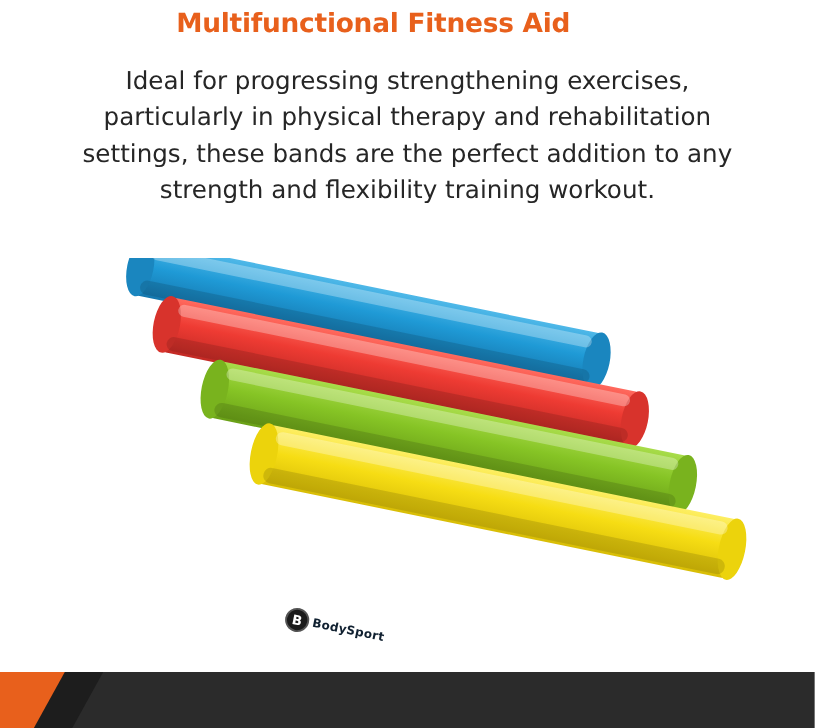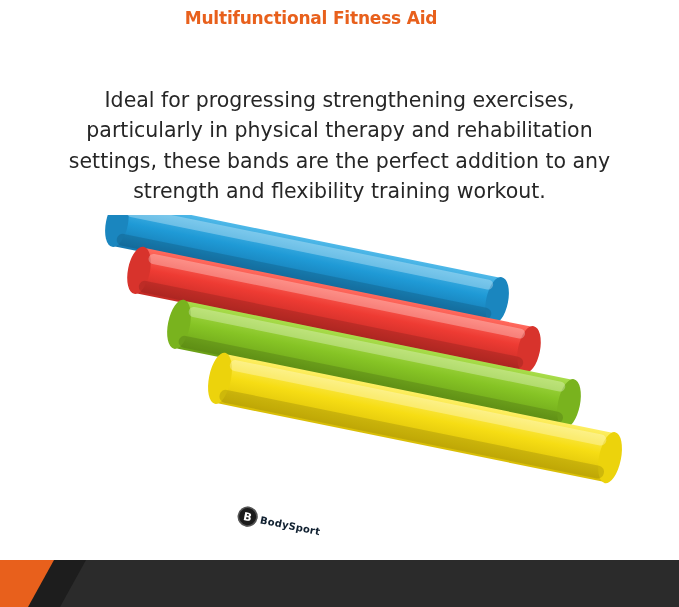--- a/index.html
+++ b/index.html
@@ -20,38 +20,37 @@
     height: 607px;
     background: #ffffff;
     box-sizing: border-box;
   }
   .headline {
     position: absolute;
     top: 8px;
     left: 0;
     width: 622px;
     text-align: center;
-    font-size: 17px;
+    font-size: 22px;
     font-weight: bold;
     color: #e8601c;
     letter-spacing: -0.2px;
     font-family: "DejaVu Sans", sans-serif;
   }
   .subcopy {
     position: absolute;
     top: 52px;
     left: 50px;
     width: 579px;
     text-align: center;
     font-size: 20.5px;
     line-height: 1.48;
     color: #262626;
     font-family: "DejaVu Sans", sans-serif;
     font-weight: 400;
-    margin-top: 33px;
   }
   
   .photo {
     position: absolute;
     left: 0;
     top: 215px;
     width: 679px;
     height: 345px;
     overflow: hidden;
     background: #ffffff;

